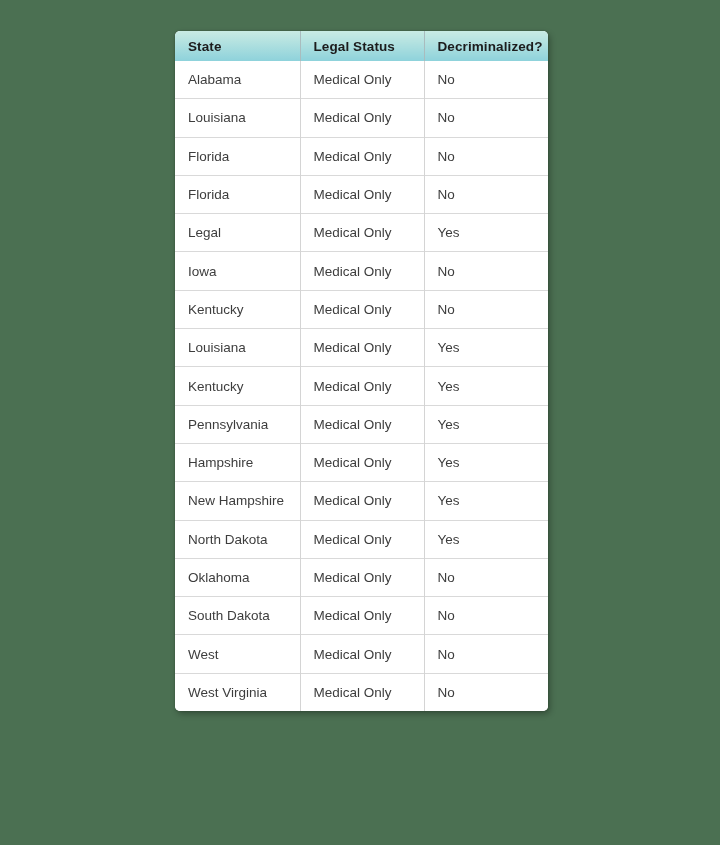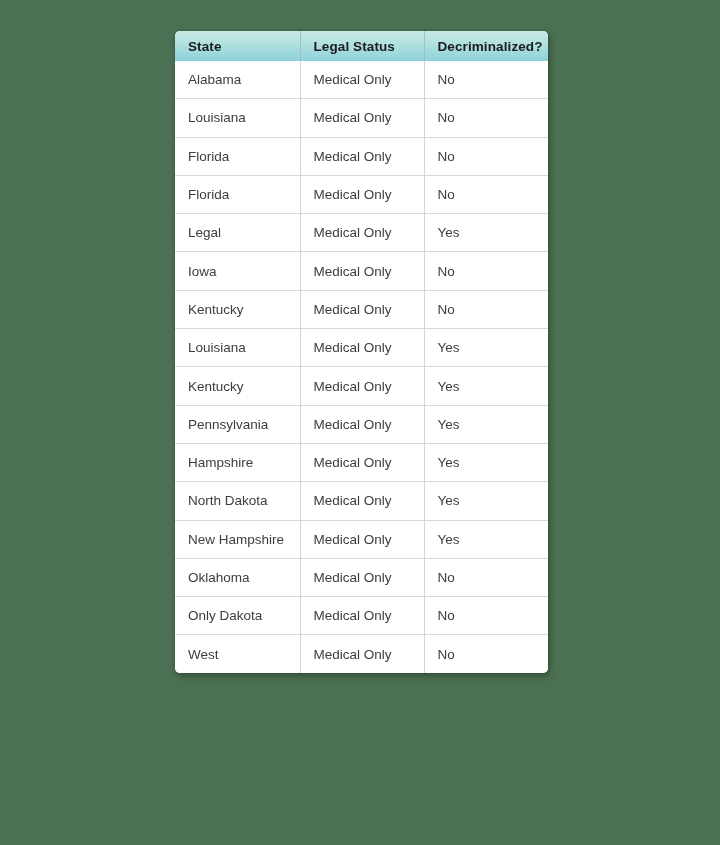--- a/index.html
+++ b/index.html
@@ -131,39 +131,44 @@
           <td>Pennsylvania</td>
           <td>Medical Only</td>
           <td>Yes</td>
         </tr>
         <tr>
           <td>Hampshire</td>
           <td>Medical Only</td>
           <td>Yes</td>
         </tr>
         <tr>
-          <td>North Dakota</td>
+          <td>New Hampshire</td>
           <td>Medical Only</td>
           <td>Yes</td>
         </tr>
         <tr>
-          <td>New Hampshire</td>
+          <td>North Dakota</td>
           <td>Medical Only</td>
           <td>Yes</td>
         </tr>
         <tr>
           <td>Oklahoma</td>
           <td>Medical Only</td>
           <td>No</td>
         </tr>
         <tr>
-          <td>Only Dakota</td>
+          <td>South Dakota</td>
           <td>Medical Only</td>
           <td>No</td>
         </tr>
         <tr>
           <td>West</td>
           <td>Medical Only</td>
           <td>No</td>
         </tr>
+        <tr>
+          <td>West Virginia</td>
+          <td>Medical Only</td>
+          <td>No</td>
+        </tr>
       </tbody>
   </table>
 </div>
 
 </body></html>

